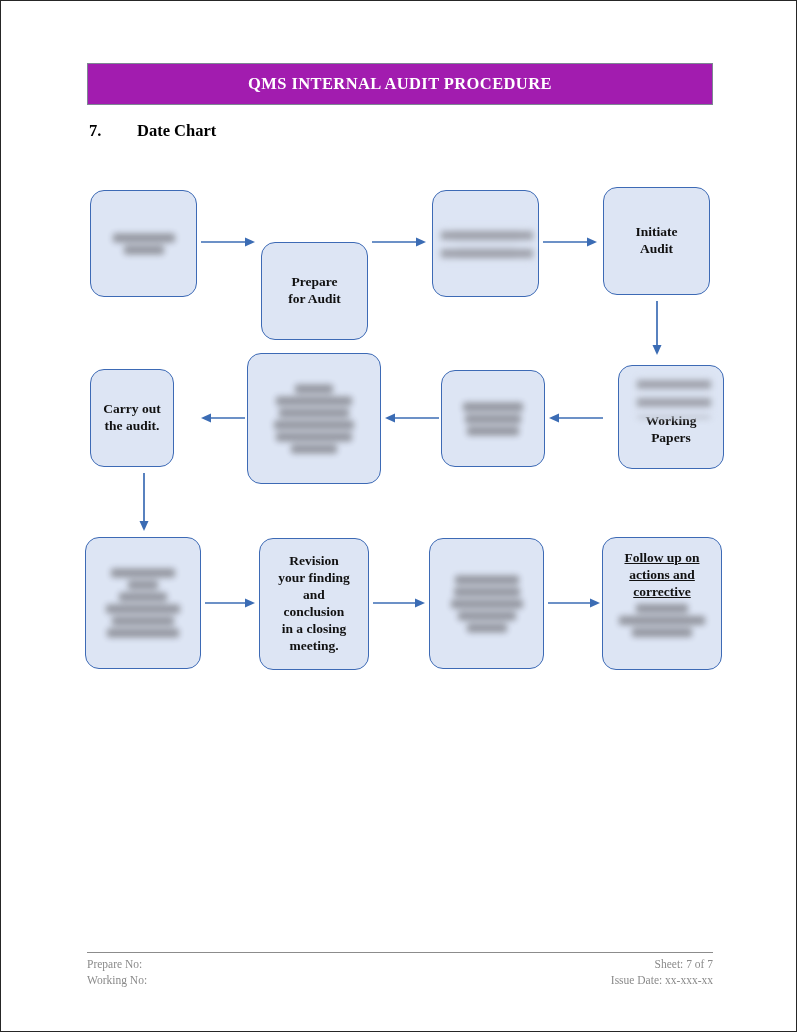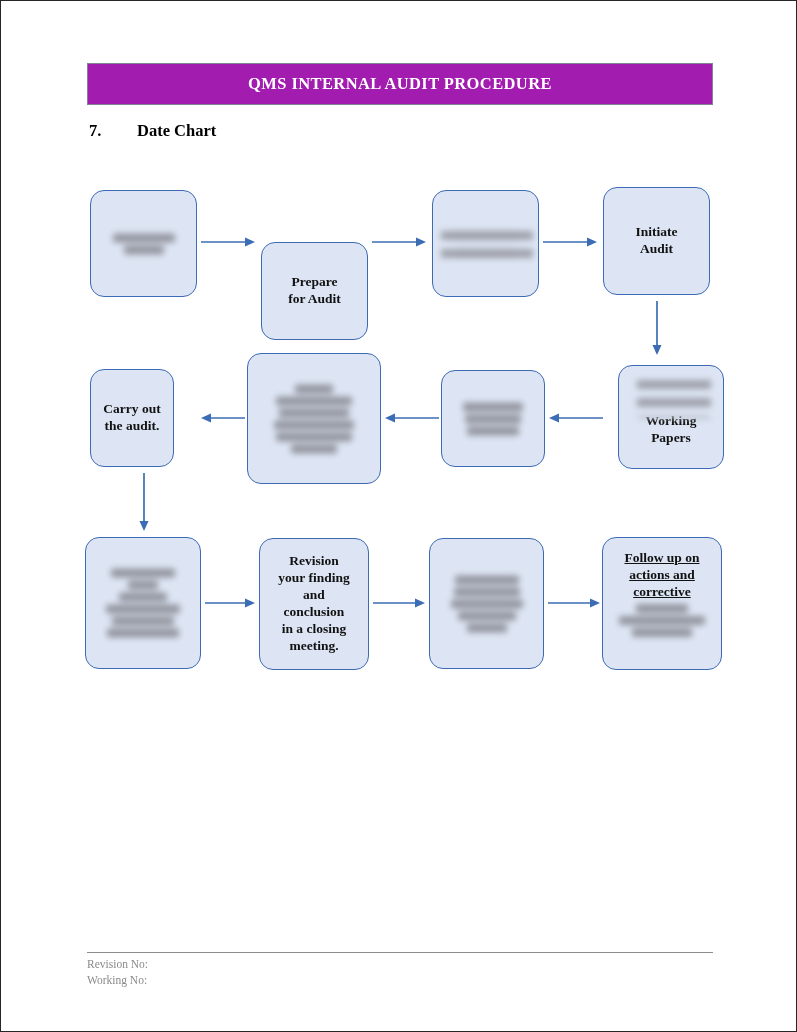--- a/index.html
+++ b/index.html
@@ -316,18 +316,22 @@
     <svg class="conn" style="left:547px; top:595px;" width="54" height="14">
       <line x1="0" y1="7" x2="42" y2="7"></line>
         <polygon points="42,2.5 52,7 42,11.5"></polygon>
     </svg>
 
   </div>
 
   <div class="footer-rule"></div>
   <div class="footer">
     <div class="left">
-      <div>Revision No:</div>
+      <div>Prepare No:</div>
       <div>Working No:</div>
     </div>
+    <div class="right">
+      <div>Sheet: 7 of 7</div>
+      <div>Issue Date: xx-xxx-xx</div>
+    </div>
   </div>
 
 </div>
 
 </body></html>

